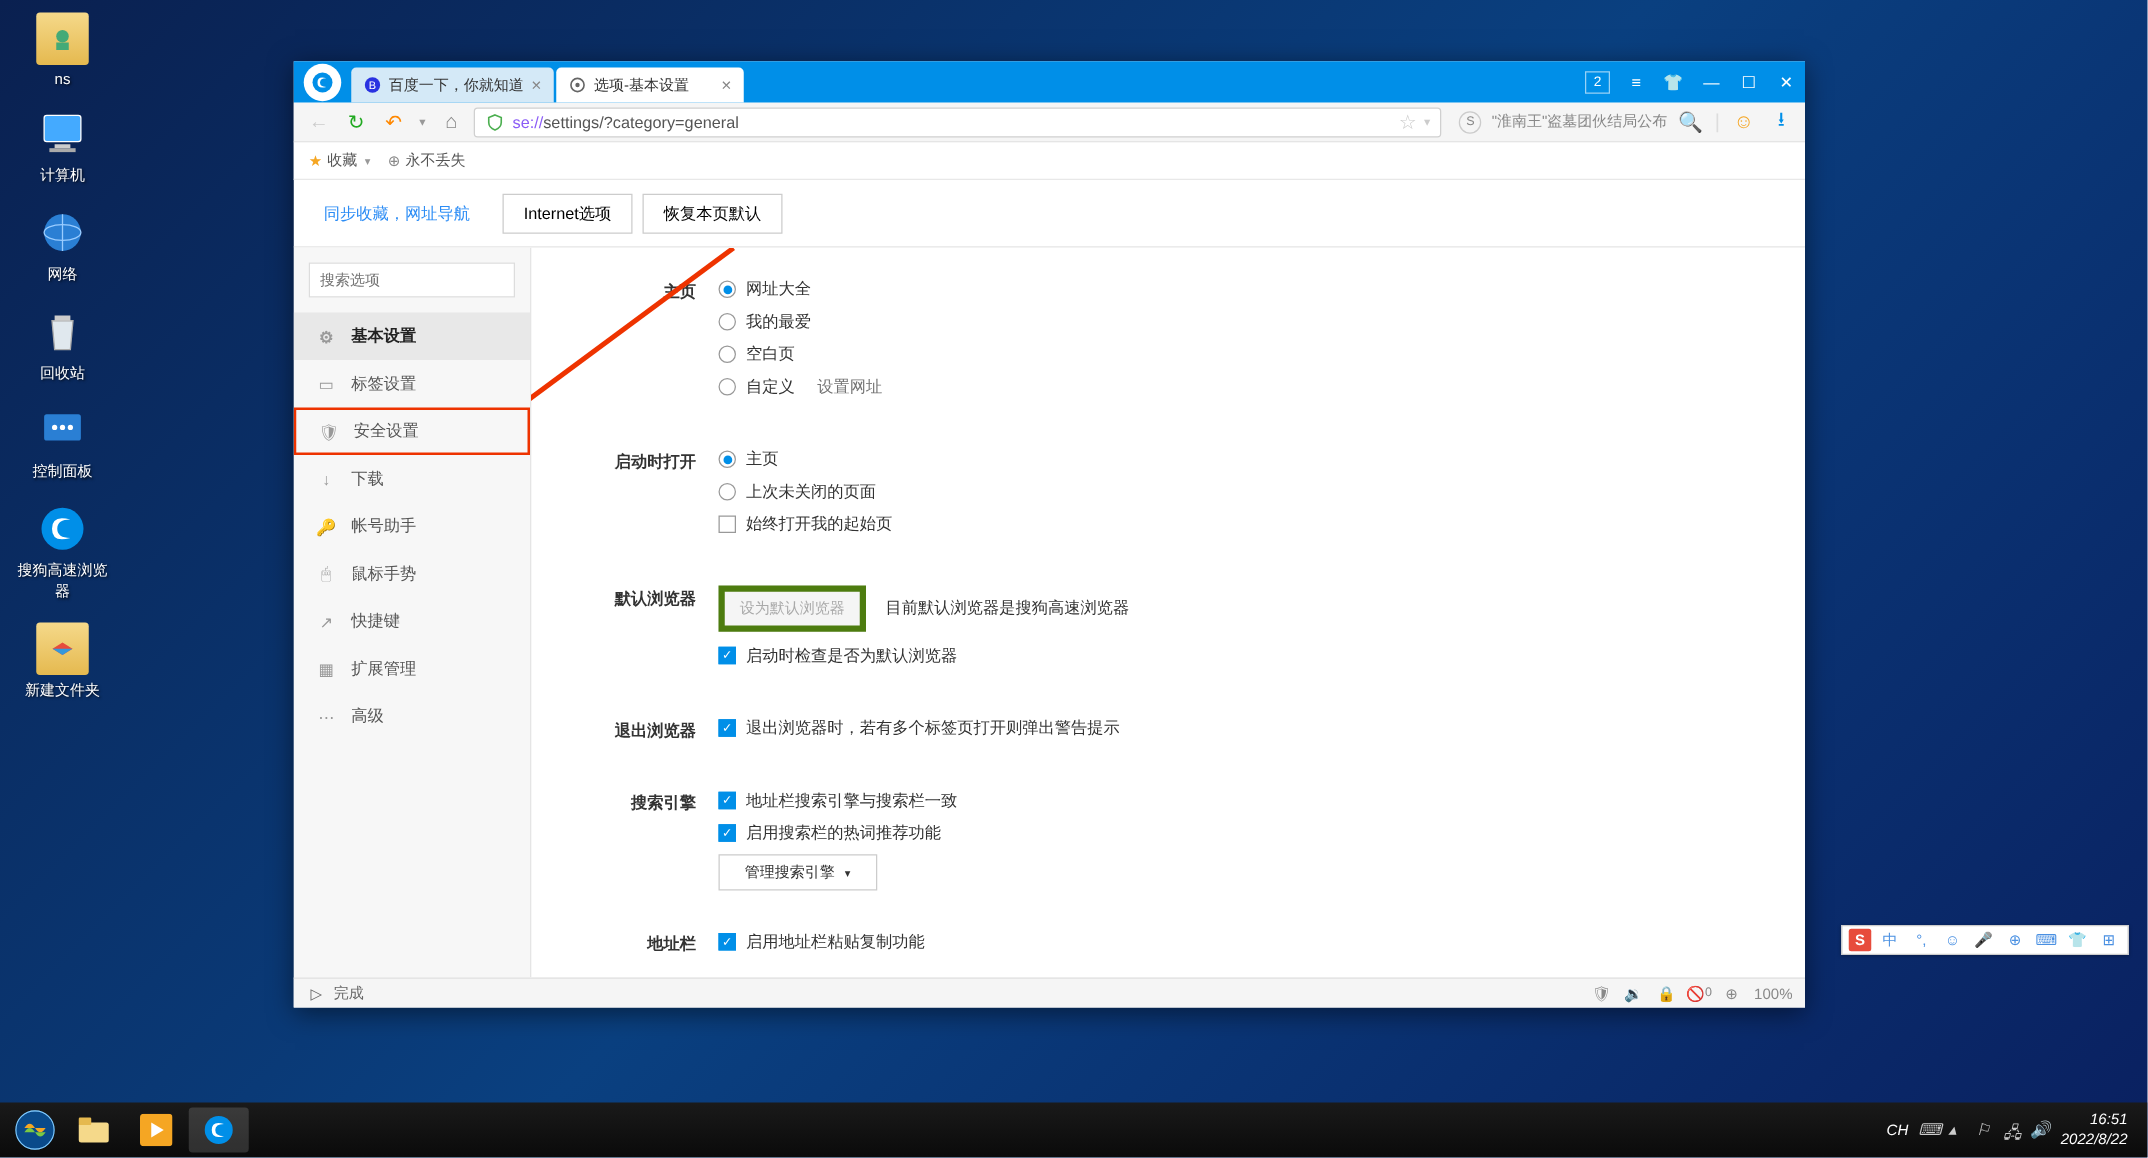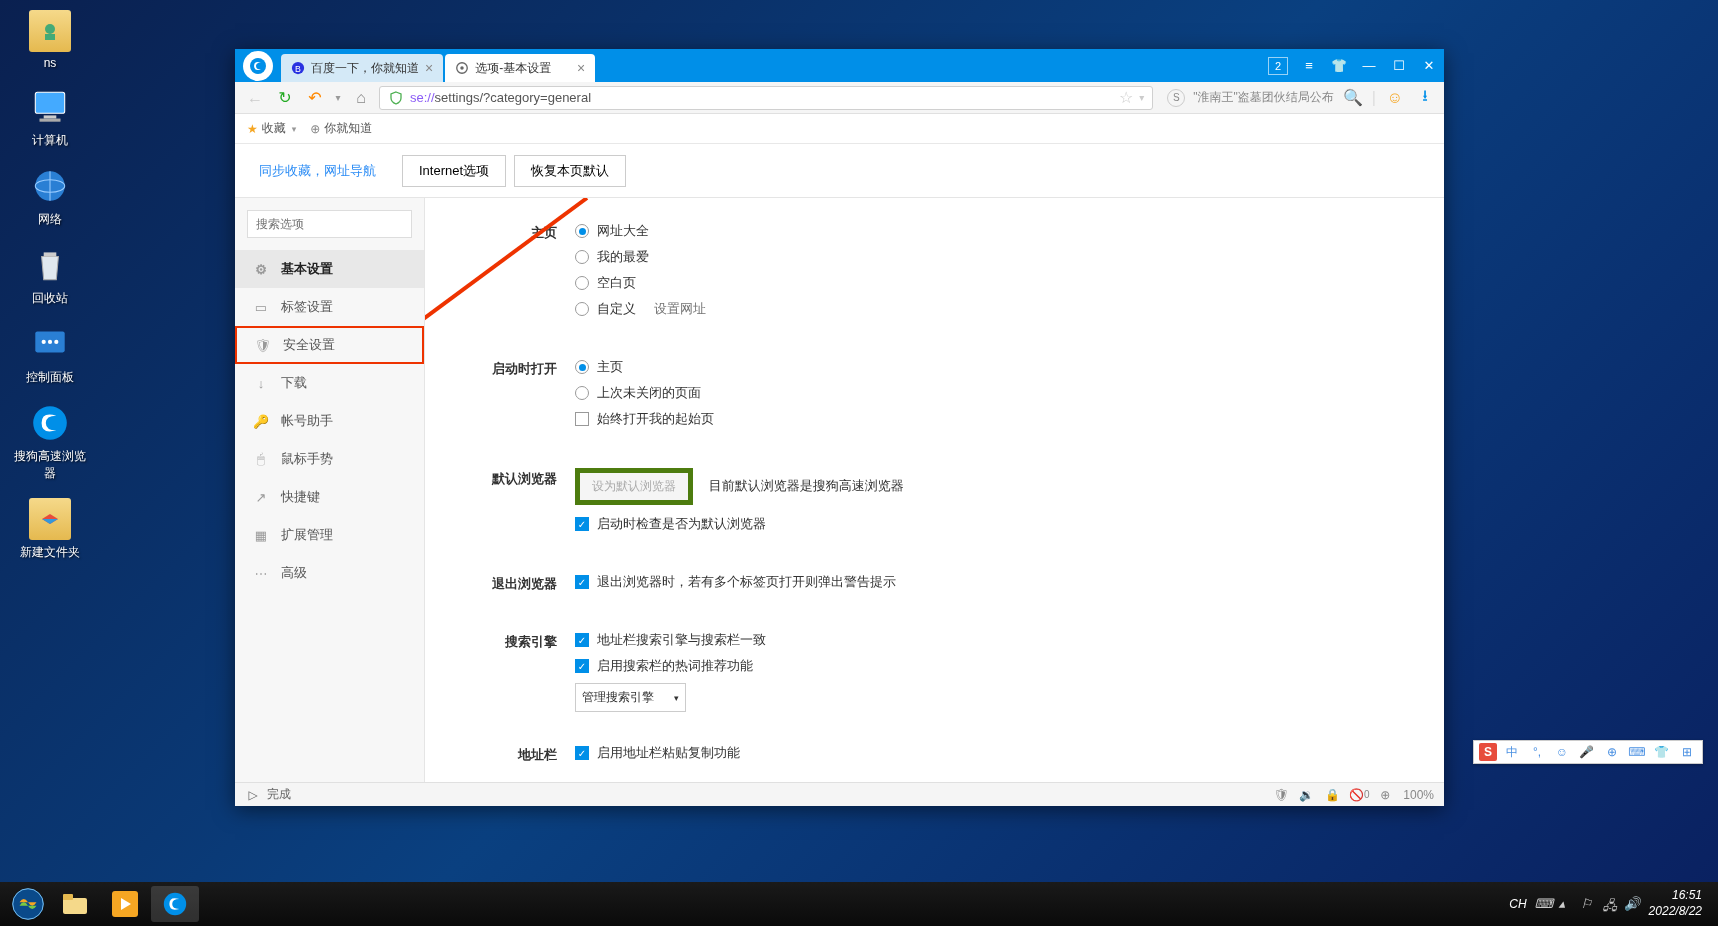--- a/index.html
+++ b/index.html
@@ -72,21 +72,21 @@
 .setting-content { flex: 1; font-size: 13px; color: #333; }
 .radio-item, .checkbox-item { display: flex; align-items: center; margin-bottom: 8px; gap: 8px; }
 .radio { width: 14px; height: 14px; border: 1px solid #999; border-radius: 50%; display: inline-flex; align-items: center; justify-content: center; }
 .radio.checked::after { content: ''; width: 7px; height: 7px; background: #008fe8; border-radius: 50%; }
 .checkbox { width: 14px; height: 14px; border: 1px solid #999; display: inline-flex; align-items: center; justify-content: center; }
 .checkbox.checked { background: #008fe8; border-color: #008fe8; color: #fff; font-size: 10px; }
 .checkbox.checked::after { content: '✓'; }
 .link-text { color: #2b8cf5; margin-left: 10px; cursor: pointer; }
 .disabled-btn { border: 5px solid #4d7c0f; background: #f5f5f5; color: #aaa; padding: 5px 12px; font-size: 12px; }
 .inline-text { margin-left: 12px; font-size: 13px; }
-.dropdown-btn { border: 1px solid #ccc; background: #fff; padding: 5px 6px; font-size: 12px; display: inline-flex; align-items: center; gap: 20px; cursor: pointer; }
+.dropdown-btn { border: 1px solid #ccc; background: #fff; padding: 5px 20px; font-size: 12px; display: inline-flex; align-items: center; gap: 8px; cursor: pointer; }
 
 
 .red-arrow { position: absolute; pointer-events: none; }
 
 
 .status-bar { height: 24px; background: #f5f5f5; border-top: 1px solid #e0e0e0; display: flex; align-items: center; padding: 0 10px; font-size: 12px; color: #666; }
 .status-right { margin-left: auto; display: flex; align-items: center; gap: 10px; color: #888; }
 .status-icon { width: 16px; height: 16px; display: flex; align-items: center; justify-content: center; }
 
 
@@ -241,21 +241,21 @@
   </div>
 
   <div class="bookmark-bar">
     <div class="bookmark-item">
       <span class="star-fav">★</span>
       <span>收藏</span>
       <span style="color:#999;font-size:9px;margin-left:2px;">▾</span>
     </div>
     <div class="bookmark-item">
       <span style="color:#888;">⊕</span>
-      <span>你就知道</span>
+      <span>永不丢失</span>
     </div>
   </div>
 
   <div class="page-header">
     <span class="header-link">同步收藏，网址导航</span>
     <button class="header-btn">Internet选项</button>
     <button class="header-btn">恢复本页默认</button>
   </div>
 
   <div class="content-area">

